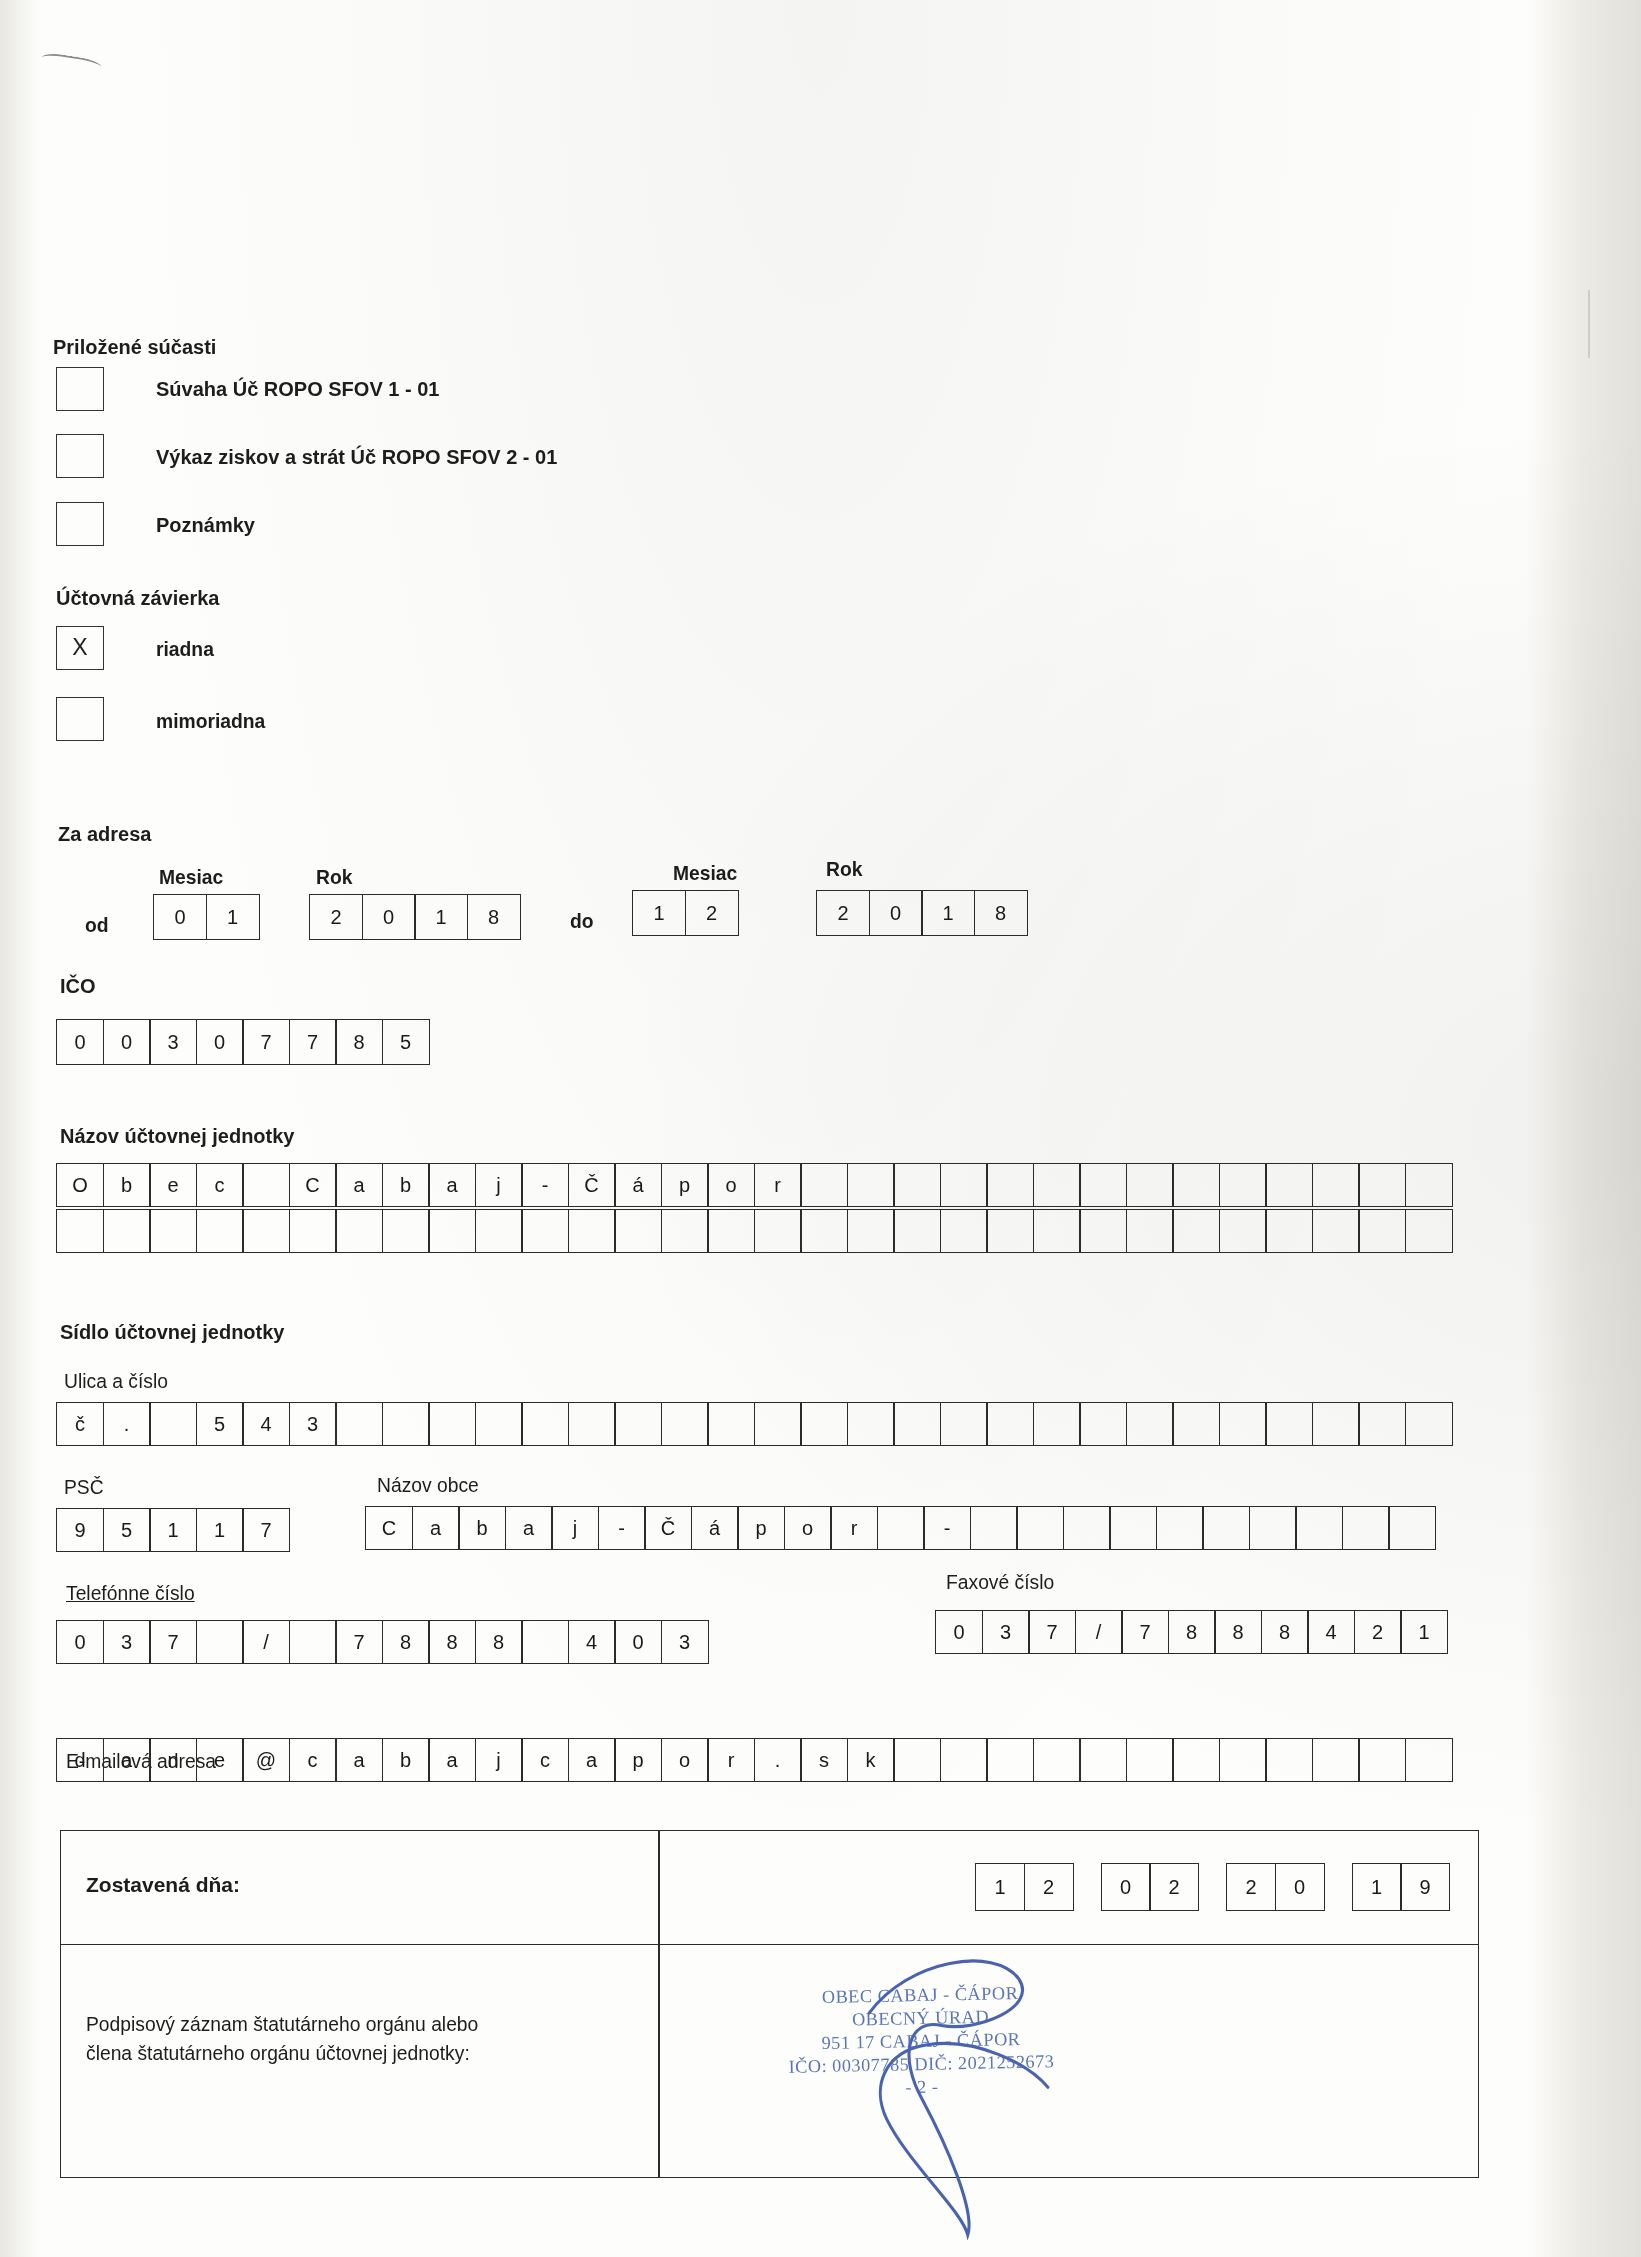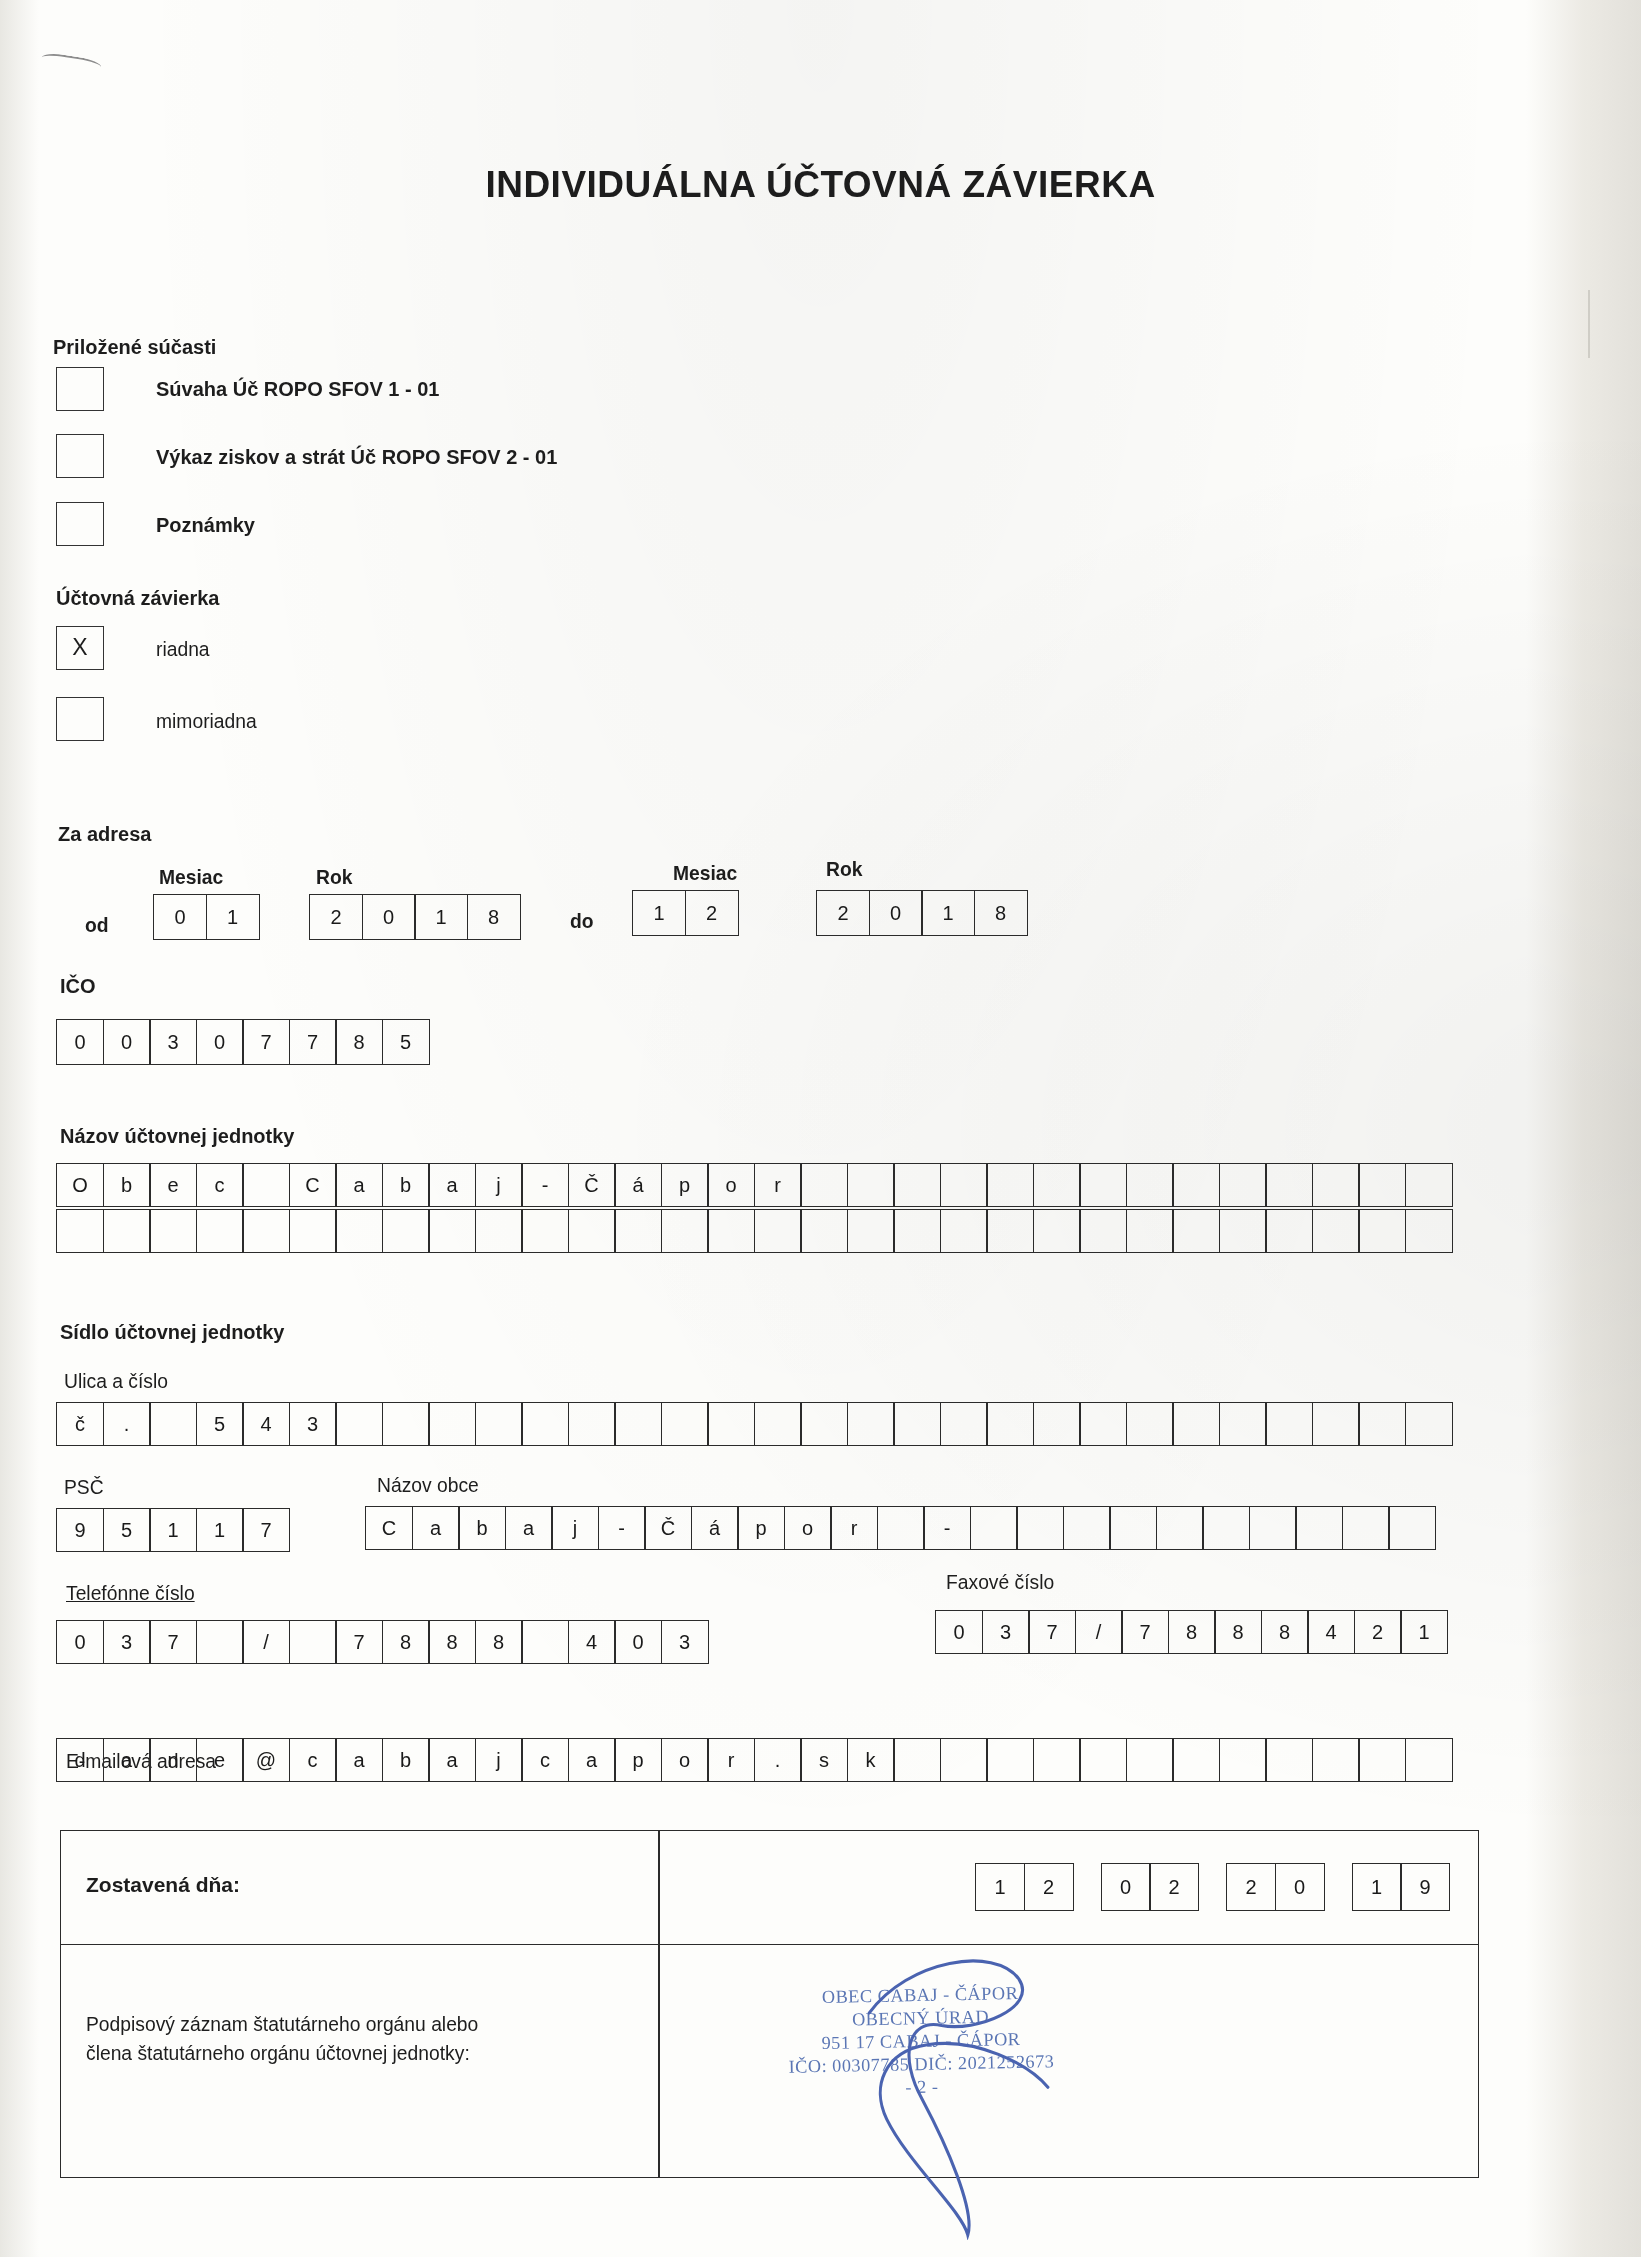--- a/index.html
+++ b/index.html
@@ -103,21 +103,21 @@
     font-size: 23px;
     line-height: 41px;
     text-align: center;
     font-family: "Liberation Sans", sans-serif;
   }
   .cb-text {
     position: absolute;
     font-size: 20px;
     font-weight: bold;
   }
-  .cb-text.normal { font-weight: normal; font-size: 19.3px; }
+  .cb-text.normal { font-weight: bold; font-size: 19.3px; }
 
   
   .grid {
     position: absolute;
     display: flex;
   }
   .grid .cell {
     border: 1.5px solid #2b2b2b;
     margin-left: -1.5px;
     box-sizing: border-box;
@@ -195,21 +195,20 @@
 </head>
 <body>
 
 <div class="page"></div>
 
 <div class="content">
 
   <div class="mark-tl"></div>
   <div class="edge-line"></div>
 
-  <h1 class="title">INDIVIDUÁLNA ÚČTOVNÁ ZÁVIERKA</h1>
 
   <div class="sec-label" style="left:53px; top:336px;">Priložené súčasti</div>
 
   <div class="checkbox" style="left:56px; top:367px;"></div>
   <div class="cb-text" style="left:156px; top:378px;">Súvaha Úč ROPO SFOV 1 - 01</div>
 
   <div class="checkbox" style="left:56px; top:434px;"></div>
   <div class="cb-text" style="left:156px; top:446px;">Výkaz ziskov a strát Úč ROPO SFOV 2 - 01</div>
 
   <div class="checkbox" style="left:56px; top:502px;"></div>

